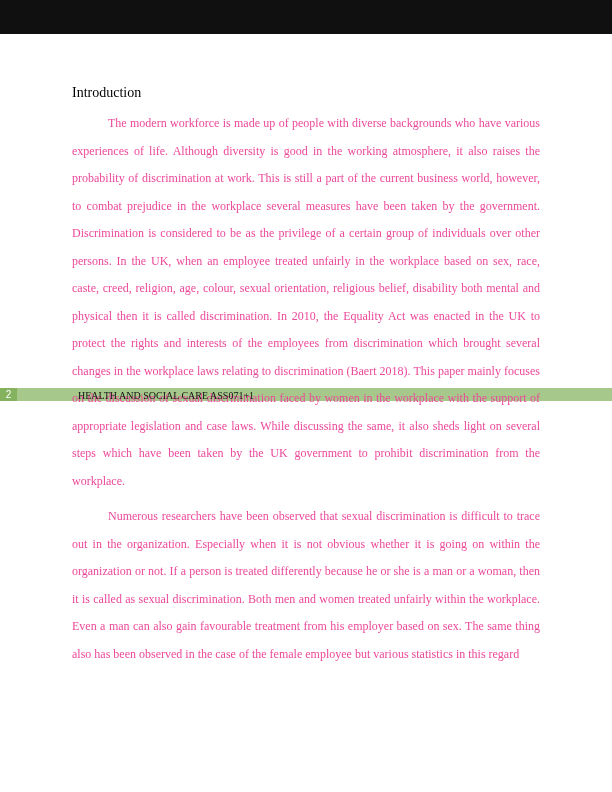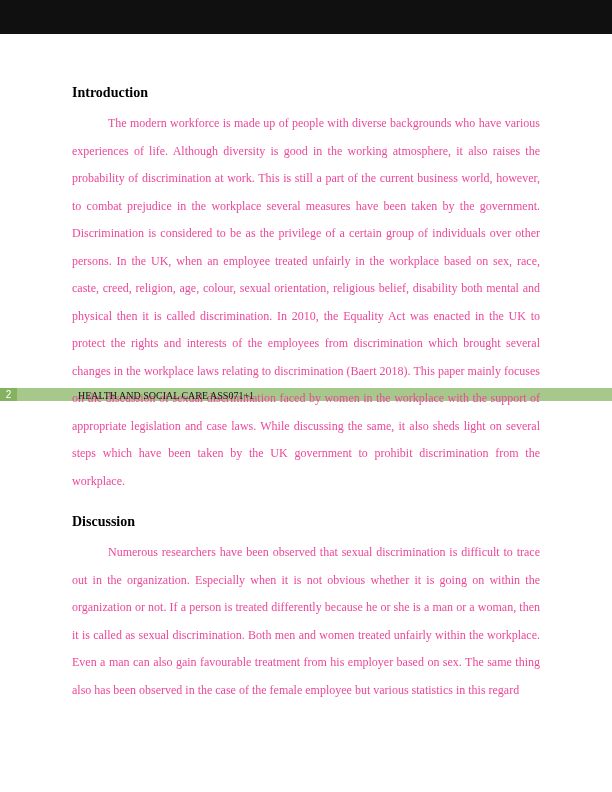--- a/index.html
+++ b/index.html
@@ -29,21 +29,21 @@
     position: absolute;
     top: 84px;
     left: 72px;
     width: 468px;
     z-index: 2;
   }
   .section-heading {
     margin: 0;
     font-size: 14px;
     line-height: 18px;
-    font-weight: bold;
+    font-weight: normal;
     color: #000000;
   }
   .section-heading.second {
     margin-top: 18px;
   }
   .body-paragraph {
     margin: 8px 0 0 0;
     font-size: 12px;
     line-height: 27.5px;
     text-align: justify;
@@ -101,18 +101,17 @@
     </div>
   </div>
 
   <div class="running-title">HEALTH AND SOCIAL CARE ASS071+1</div>
 
   <div class="content">
     <h2 class="section-heading">Introduction</h2>
 
     <p class="body-paragraph">The modern workforce is made up of people with diverse backgrounds who have various experiences of life. Although diversity is good in the working atmosphere, it also raises the probability of discrimination at work. This is still a part of the current business world, however, to combat prejudice in the workplace several measures have been taken by the government. Discrimination is considered to be as the privilege of a certain group of individuals over other persons. In the UK, when an employee treated unfairly in the workplace based on sex, race, caste, creed, religion, age, colour, sexual orientation, religious belief, disability both mental and physical then it is called discrimination. In 2010, the Equality Act was enacted in the UK to protect the rights and interests of the employees from discrimination which brought several changes in the workplace laws relating to discrimination (Baert 2018). This paper mainly focuses on the discussion of sexual discrimination faced by women in the workplace with the support of appropriate legislation and case laws. While discussing the same, it also sheds light on several steps which have been taken by the UK government to prohibit discrimination from the workplace.</p>
 
-    <h2 class="section-heading second">Discussion</h2>
 
     <p class="body-paragraph">Numerous researchers have been observed that sexual discrimination is difficult to trace out in the organization. Especially when it is not obvious whether it is going on within the organization or not. If a person is treated differently because he or she is a man or a woman, then it is called as sexual discrimination. Both men and women treated unfairly within the workplace. Even a man can also gain favourable treatment from his employer based on sex. The same thing also has been observed in the case of the female employee but various statistics in this regard</p>
   </div>
 
 </div>
 
 </body></html>

